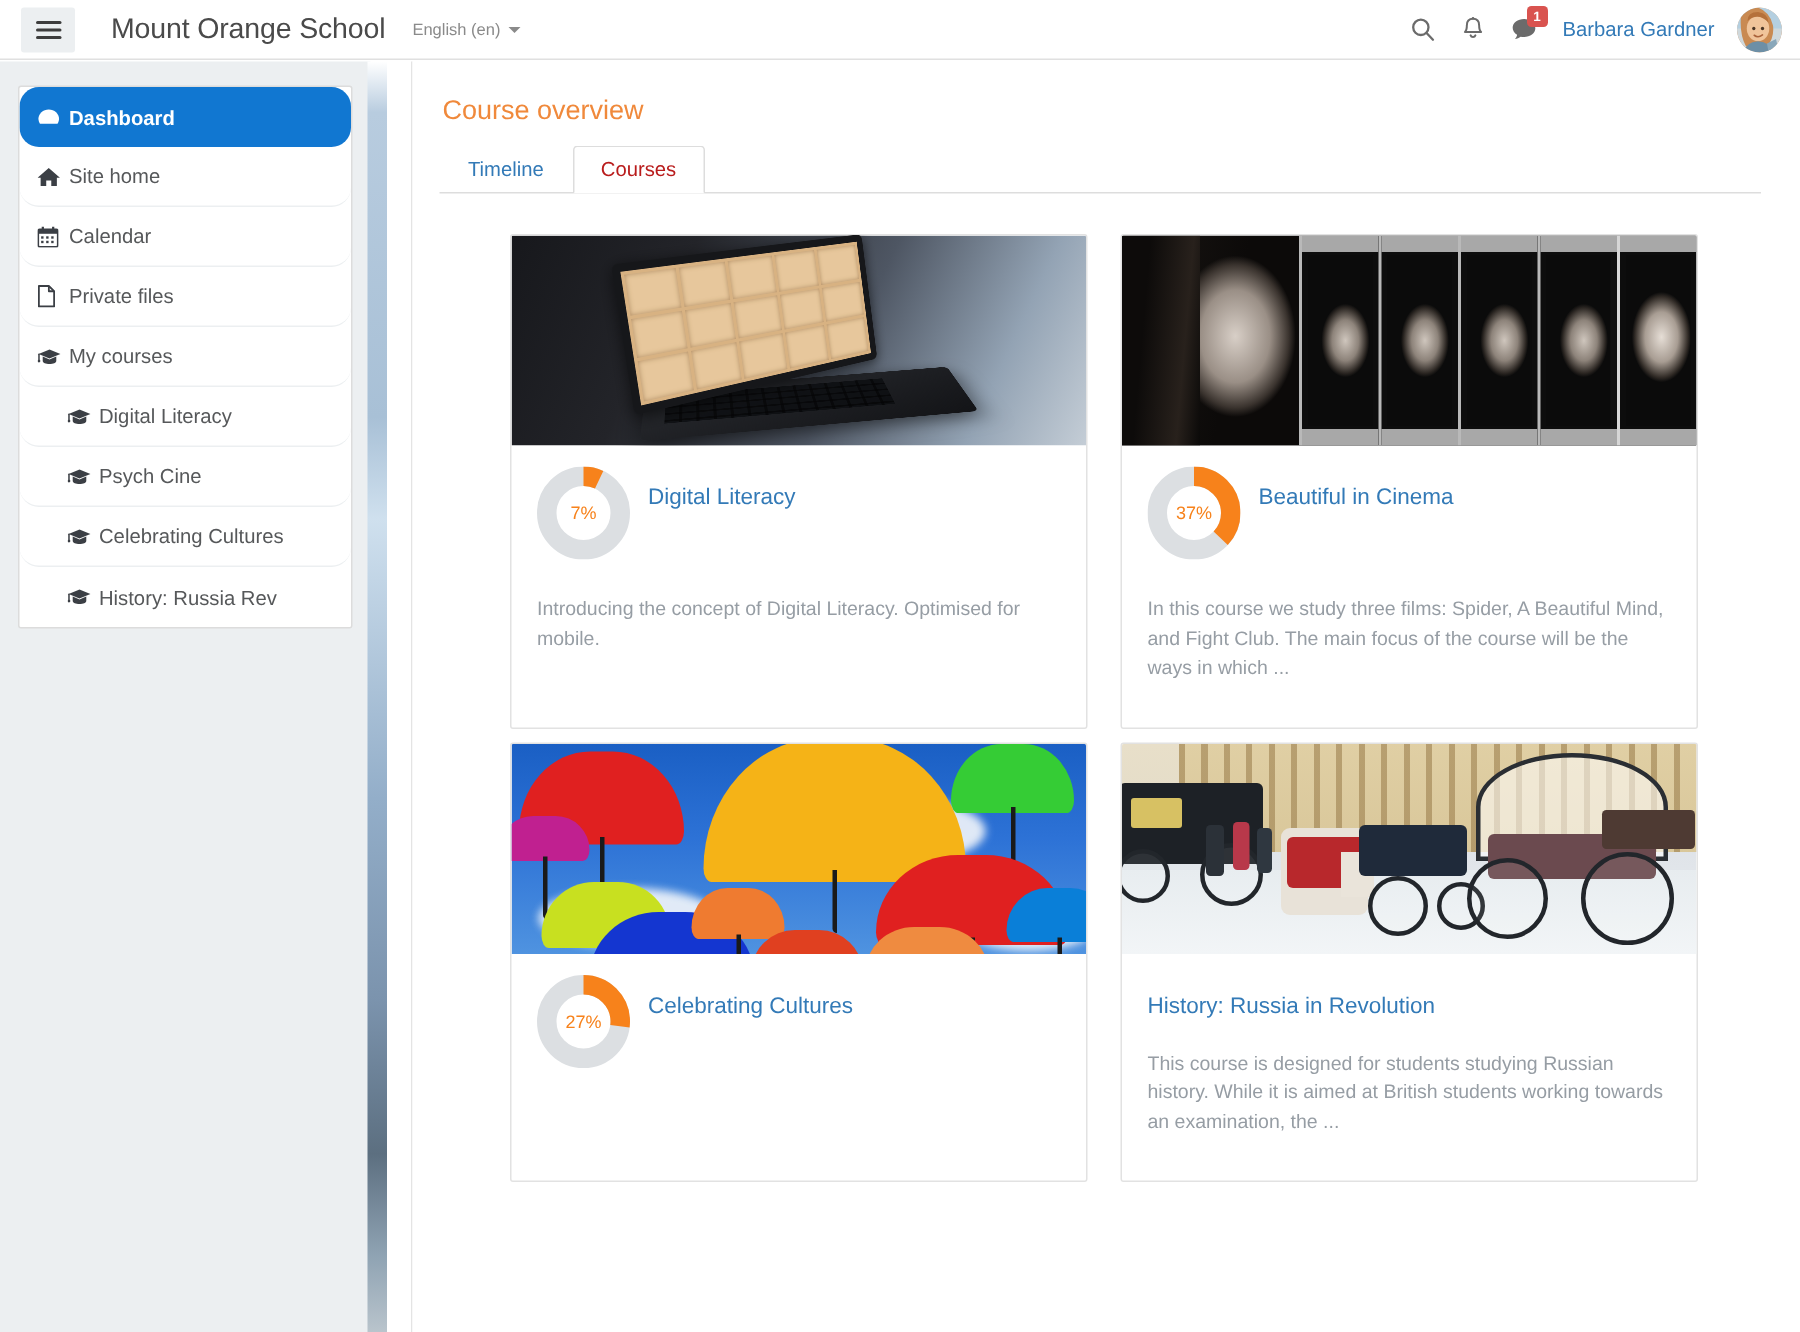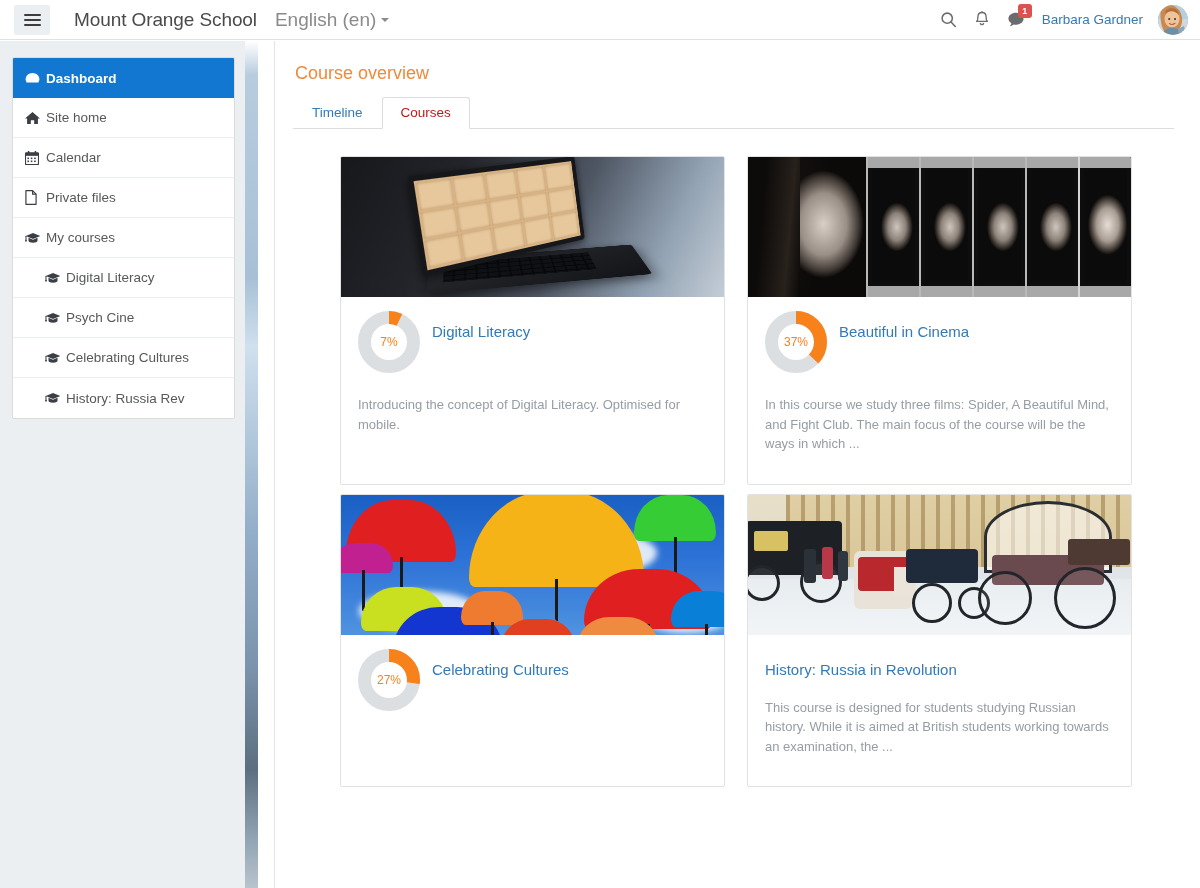--- a/index.html
+++ b/index.html
@@ -34,21 +34,21 @@
     background: #3d3d3d; border-radius: 1px;
   }
   .brand {
     margin-left: 24px;
     font-size: 19px; color: #4a4a4a;
     letter-spacing: -0.1px;
     white-space: nowrap;
   }
   .lang-menu {
     margin-left: 18px;
-    font-size: 19px; color: #8a8a8a;
+    font-size: 11px; color: #8a8a8a;
     display: flex; align-items: center; gap: 5px;
     cursor: pointer; white-space: nowrap;
   }
   .caret {
     width: 0; height: 0;
     border-left: 4px solid transparent;
     border-right: 4px solid transparent;
     border-top: 4px solid #8a8a8a;
     display: inline-block;
   }
@@ -92,21 +92,21 @@
     background: #fff;
     border: 1px solid #dcdcdc;
     border-radius: 2px;
     overflow: hidden;
   }
   .navitem {
     display: flex; align-items: center;
     height: 40px; padding: 0 12px;
     font-size: 13.5px; color: #56585a;
     border-bottom: 1px solid #eceff1;
-    cursor: pointer; white-space: nowrap;
+    cursor: pointer; white-space: nowrap; border-radius: 13px;
   }
   .navitem:last-child { border-bottom: none; }
   .navitem.active {
     background: #1177d1; color: #fff;
     font-weight: bold;
     border-bottom: none;
   }
   .navitem.indent { padding-left: 32px; }
   .navicon {
     width: 21px; display: inline-flex;

